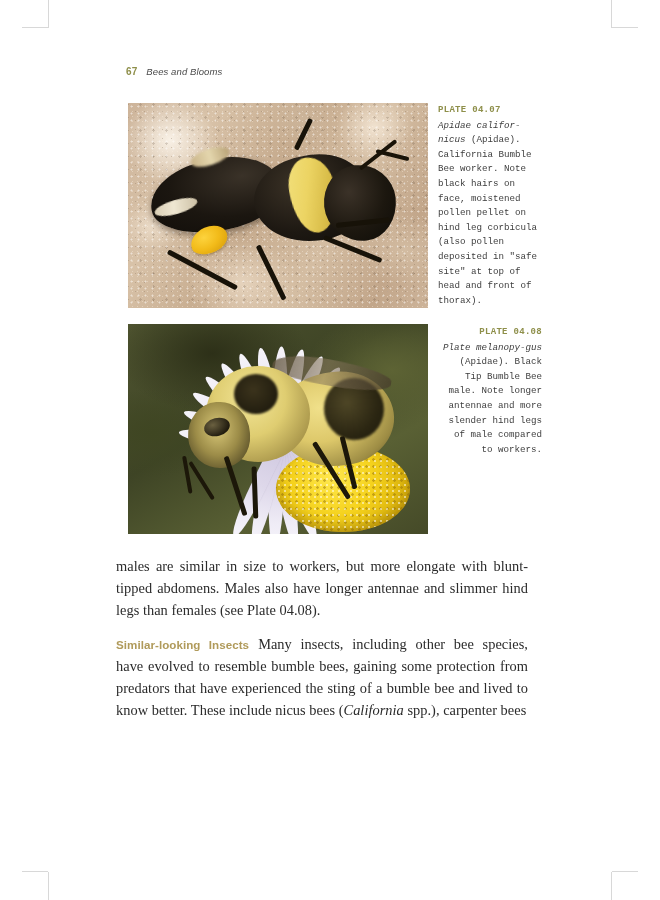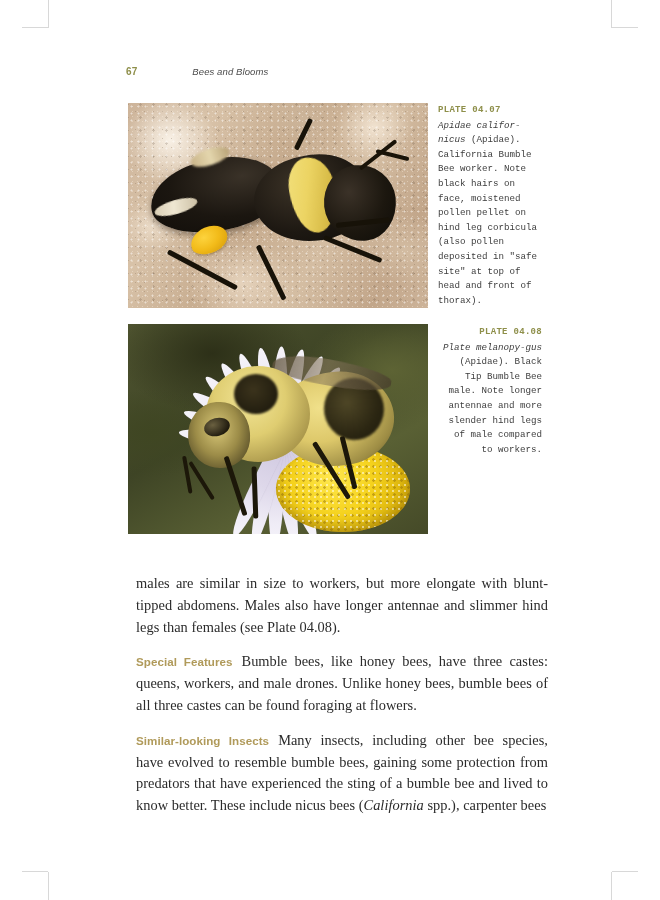--- a/index.html
+++ b/index.html
@@ -42,21 +42,20 @@
   .running-head .folio {
     color: #8e8f4a;
     font-weight: bold;
     font-size: 10px;
     margin-right: 9px;
   }
   .running-head .title {
     color: #4a4a4a;
     font-style: italic;
     font-size: 9.5px;
-    margin-left: 46px;
   }
   .plate-photo {
     position: absolute;
     overflow: hidden;
   }
   .plate-caption {
     position: absolute;
     width: 104px;
     font-size: 9.2px;
     line-height: 14.6px;
@@ -238,24 +237,23 @@
     filter: blur(.4px);
   }
   #photo2 .b-leg {
     position: absolute; background: #1c1709; border-radius: 2px;
     transform-origin: left center;
   }
 
   
   .body-col {
     position: absolute;
-    left: 136px;
+    left: 116px;
     top: 556px;
     width: 412px;
-    margin-top: 17px;
   }
   .body-col p {
     margin: 0 0 13px 0;
     font-family: "Liberation Serif", serif;
     font-size: 14.4px;
     line-height: 21.8px;
     color: #2b2b2b;
     text-align: justify;
     letter-spacing: .03px;
   }
@@ -353,15 +351,14 @@
   <div class="b-leg" style="left:62px;  top:136px; width:44px; height:4px; transform:rotate(58deg);"></div>
   <div class="b-leg" style="left:56px;  top:130px; width:38px; height:4px; transform:rotate(80deg);"></div>
 </div>
 
 <div class="plate-caption" style="left:438px; top:325px;text-align:right;">
   <span class="plate-label">PLATE 04.08</span><span class="sp">Plate melanopy-</span><span class="sp">gus</span><span> (Apidae). Black Tip Bumble Bee male. Note longer antennae and more slender hind legs of male compared to workers.</span>
 </div>
 
 <div class="body-col">
   <p>males are similar in size to workers, but more elongate with blunt-tipped abdomens. Males also have longer antennae and slimmer hind legs than females (see Plate 04.08).</p>
-  <p><span class="runin">Special Features</span><span>Bumble bees, like honey bees, have three castes: queens, workers, and male drones. Unlike honey bees, bumble bees of all three castes can be found foraging at flowers.</span></p>
   <p><span class="runin">Similar-looking Insects</span><span>Many insects, including other bee species, have evolved to resemble bumble bees, gaining some protection from predators that have experienced the sting of a bumble bee and lived to know better. These include nicus bees (</span><span class="ital">California</span><span> spp.), carpenter bees</span></p>
 </div>
 
 </body></html>

